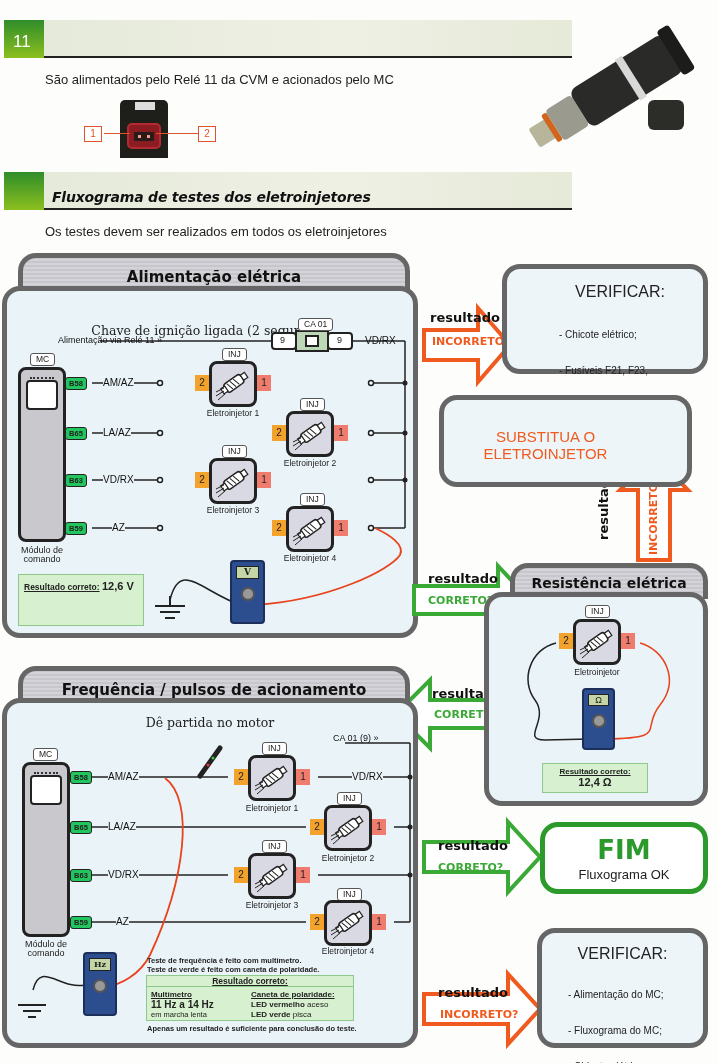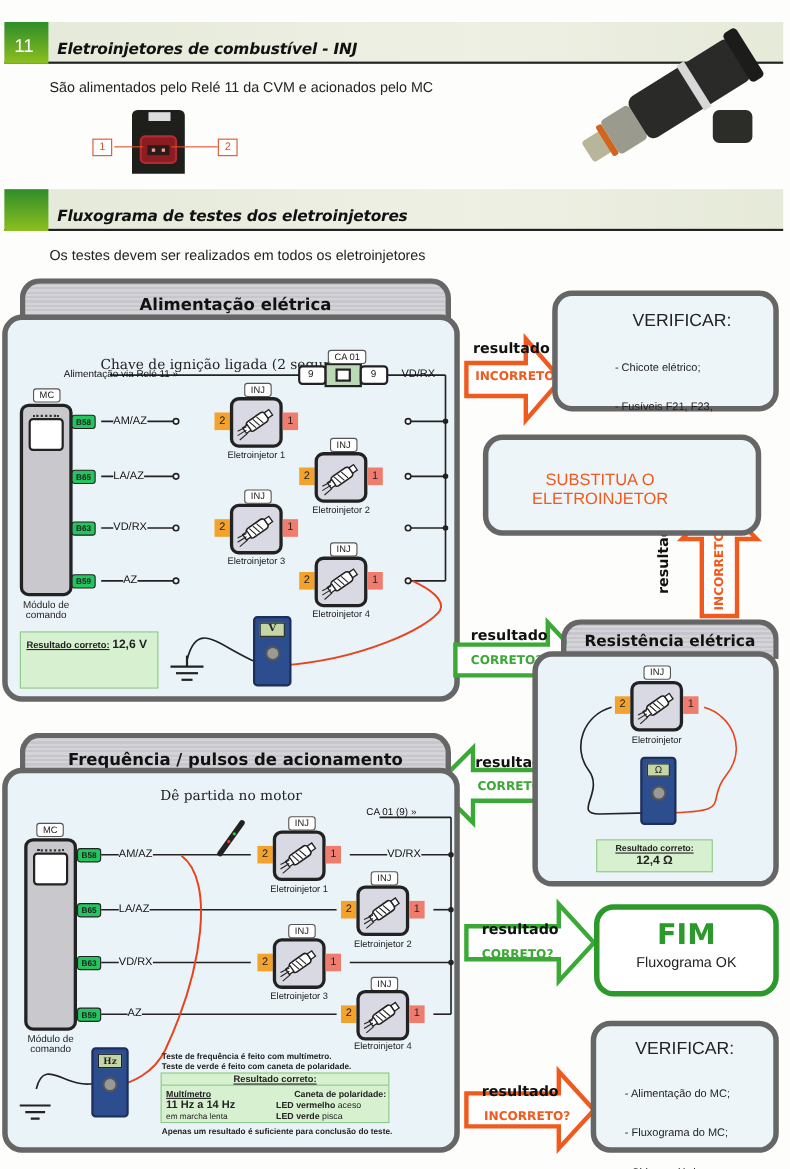--- a/index.html
+++ b/index.html
@@ -1,19 +1,19 @@
 <!DOCTYPE html>
 <html><head>
 <meta charset="utf-8">
 <style>
   * { box-sizing: border-box; margin: 0; padding: 0; }
   body { width: 718px; height: 1063px; background: #fdfdfb; font-family: "Liberation Sans", sans-serif; position: relative; overflow: hidden; color: #222; }
   .abs { position: absolute; }
   
-  .sec-head { position: absolute; left: 4px; width: 708px; height: 38px; background: linear-gradient(90deg, #e4e9d8 0%, #eef0e4 60%, #e6ead8 100%); border-bottom: 2px solid #222; }
+  .sec-head { position: absolute; left: 4px; width: 568px; height: 38px; background: linear-gradient(90deg, #e4e9d8 0%, #eef0e4 60%, #e6ead8 100%); border-bottom: 2px solid #222; }
   .sec-num { position: absolute; left: 0; top: 0; width: 40px; height: 38px; background: linear-gradient(180deg, #2f8d2a, #8cbf1e); color: #fff; font-size: 17px; padding: 12px 0 0 9px; }
   .sec-title { position: absolute; left: 48px; bottom: 3px; font-family: "DejaVu Sans", sans-serif; font-weight: bold; font-style: italic; font-size: 14px; color: #111; letter-spacing: -0.2px; }
   .intro { position: absolute; font-size: 13px; color: #222; }
   
   .tab { position: absolute; background: repeating-linear-gradient(0deg, #d4d4d8 0 2px, #c6c6cc 2px 4px); border: 5px solid #666; border-bottom: none; border-radius: 18px 18px 0 0; text-align: center; font-family: "DejaVu Sans", sans-serif; font-weight: bold; font-size: 15px; color: #111; }
   .panel { position: absolute; background: #eaf3f8; border: 5px solid #666; border-radius: 18px; }
   .subtitle { position: absolute; font-family: "DejaVu Serif", serif; font-size: 12.5px; color: #222; width: 100%; text-align: center; }
   .wire-label { position: absolute; font-size: 10px; color: #111; }
   .tag { position: absolute; border: 1px solid #555; border-radius: 3px; background: #fff; font-size: 8.5px; padding: 0 5px; line-height: 11px; }
   
@@ -33,21 +33,20 @@
   .verify { position: absolute; background: #eef5f9; border: 5px solid #666; border-radius: 18px; }
   .arrow-lbl { position: absolute; font-family: "DejaVu Sans", sans-serif; font-weight: bold; font-size: 13px; color: #111; }
   .arrow-sub { position: absolute; font-family: "DejaVu Sans", sans-serif; font-weight: bold; font-size: 11px; }
   svg { position: absolute; overflow: visible; }
 </style>
 </head>
 <body>
 
 <div class="sec-head" style="top:20px;">
   <div class="sec-num">11</div>
-  <div class="sec-title">Eletroinjetores de combustível - INJ</div>
 </div>
 <div class="intro" style="left:45px;top:72px;">São alimentados pelo Relé 11 da CVM e acionados pelo MC</div>
 
 <div class="abs" style="left:120px;top:100px;width:48px;height:58px;background:#1e1e1a;border-radius:5px 5px 0 0;">
   <div class="abs" style="left:15px;top:2px;width:20px;height:8px;background:#ddd;"></div>
   <div class="abs" style="left:7px;top:23px;width:34px;height:26px;background:#8a1c22;border-radius:5px;border:2px solid #b32a30;">
     <div class="abs" style="left:5px;top:7px;width:20px;height:9px;background:#2a1a1a;"></div>
     <div class="abs" style="left:9px;top:10px;width:3px;height:3px;background:#f0a080;"></div>
     <div class="abs" style="left:18px;top:10px;width:3px;height:3px;background:#f0a080;"></div>
   </div>
@@ -430,28 +429,28 @@
   <div>Teste de verde é feito com caneta de polaridade.</div>
 </div>
 <div class="resbox" style="left:146px;top:975px;width:208px;height:46px;">
   <div style="text-align:center;font-size:8.5px;font-weight:bold;text-decoration:underline;border-bottom:1px solid #8dc98a;height:11px;line-height:11px;">Resultado correto:</div>
   <div class="abs" style="left:4px;top:14px;width:88px;">
     <div style="font-size:8px;font-weight:bold;text-decoration:underline;">Multímetro</div>
     <div style="font-size:10px;font-weight:bold;">11 Hz a 14 Hz</div>
     <div style="font-size:7.5px;">em marcha lenta</div>
   </div>
   <div class="abs" style="left:104px;top:14px;width:100px;font-size:8px;line-height:10px;">
-    <div style="font-weight:bold;text-align:right;">Caneta de polaridade:</div>
+    <div style="font-weight:bold;text-decoration:underline;">Caneta de polaridade:</div>
     <div><b>LED vermelho</b><span> aceso</span></div>
     <div><b>LED verde</b><span> pisca</span></div>
   </div>
 </div>
 <div class="abs" style="left:147px;top:1024px;font-size:7.5px;font-weight:bold;">Apenas um resultado é suficiente para conclusão do teste.</div>
 
-<div class="abs" style="left:540px;top:822px;width:168px;height:84px;border:5px solid #2b9a2b;border-radius:18px;background:#fff;text-align:center;">
+<div class="abs" style="left:540px;top:822px;width:168px;height:72px;border:5px solid #2b9a2b;border-radius:18px;background:#fff;text-align:center;">
   <div style="font-family:'DejaVu Sans',sans-serif;font-weight:bold;font-size:26px;color:#2b9a2b;margin-top:8px;">FIM</div>
   <div style="font-size:13px;margin-top:2px;">Fluxograma OK</div>
 </div>
 
 <div class="verify" style="left:537px;top:928px;width:171px;height:120px;">
   <div style="text-align:center;font-size:16px;margin-top:12px;">VERIFICAR:</div>
   <div style="margin:2px 0 0 26px;font-size:10px;line-height:12px;white-space:pre;">
     <div>- Alimentação do MC;</div>
     <div>- Fluxograma do MC;</div>
     <div>- Chicote elétrico;</div>

